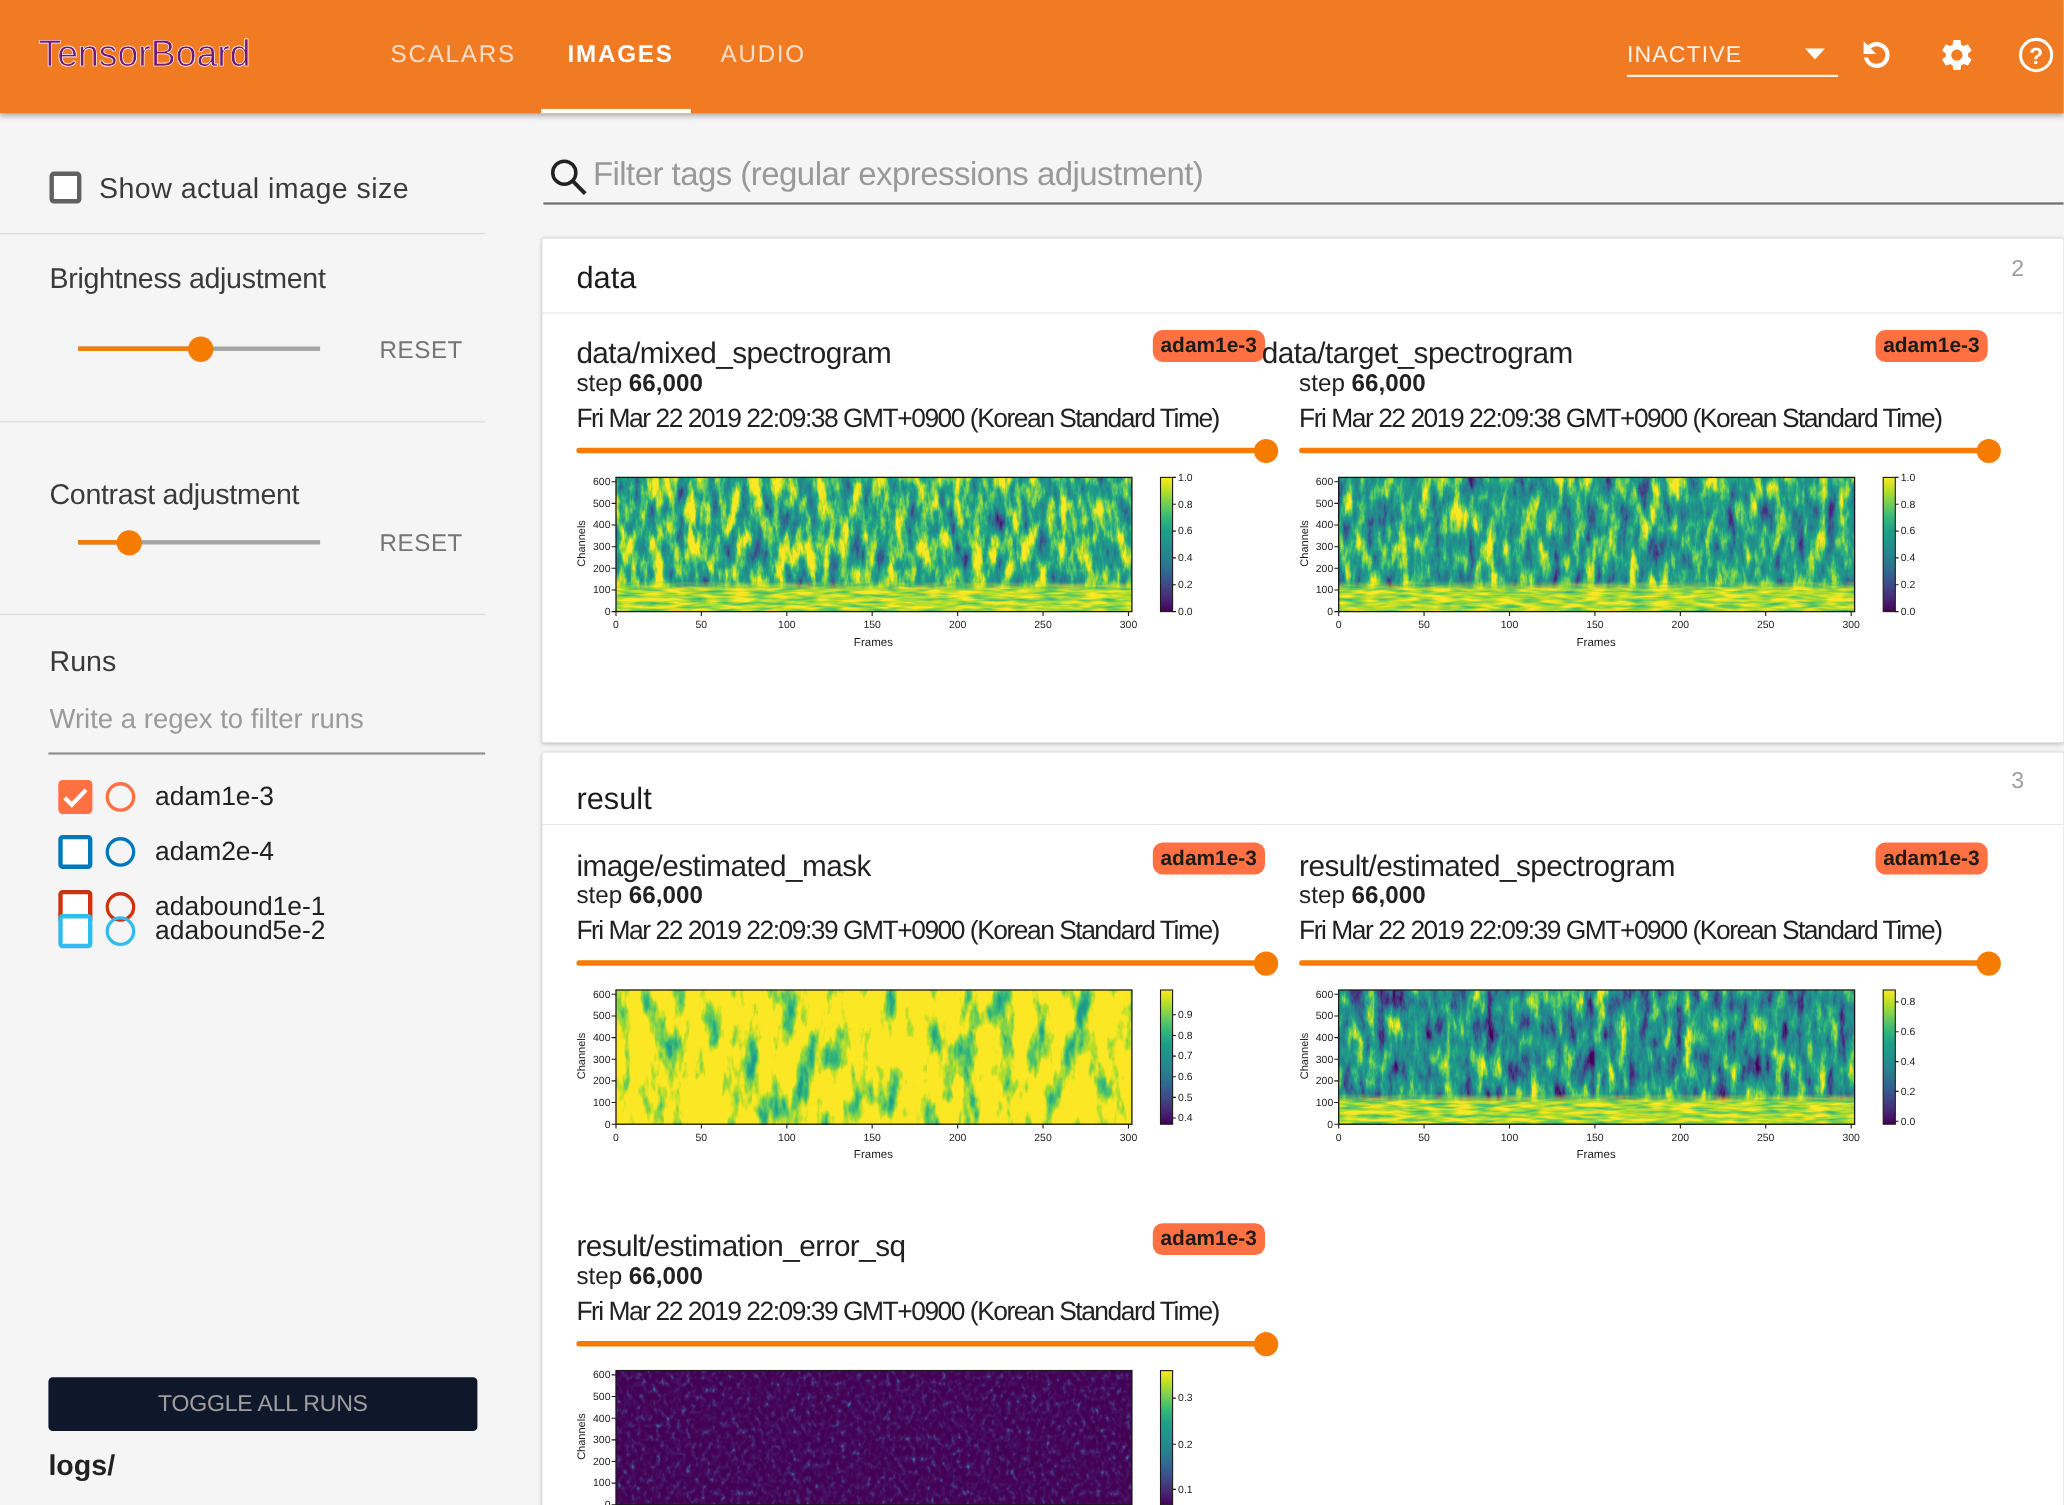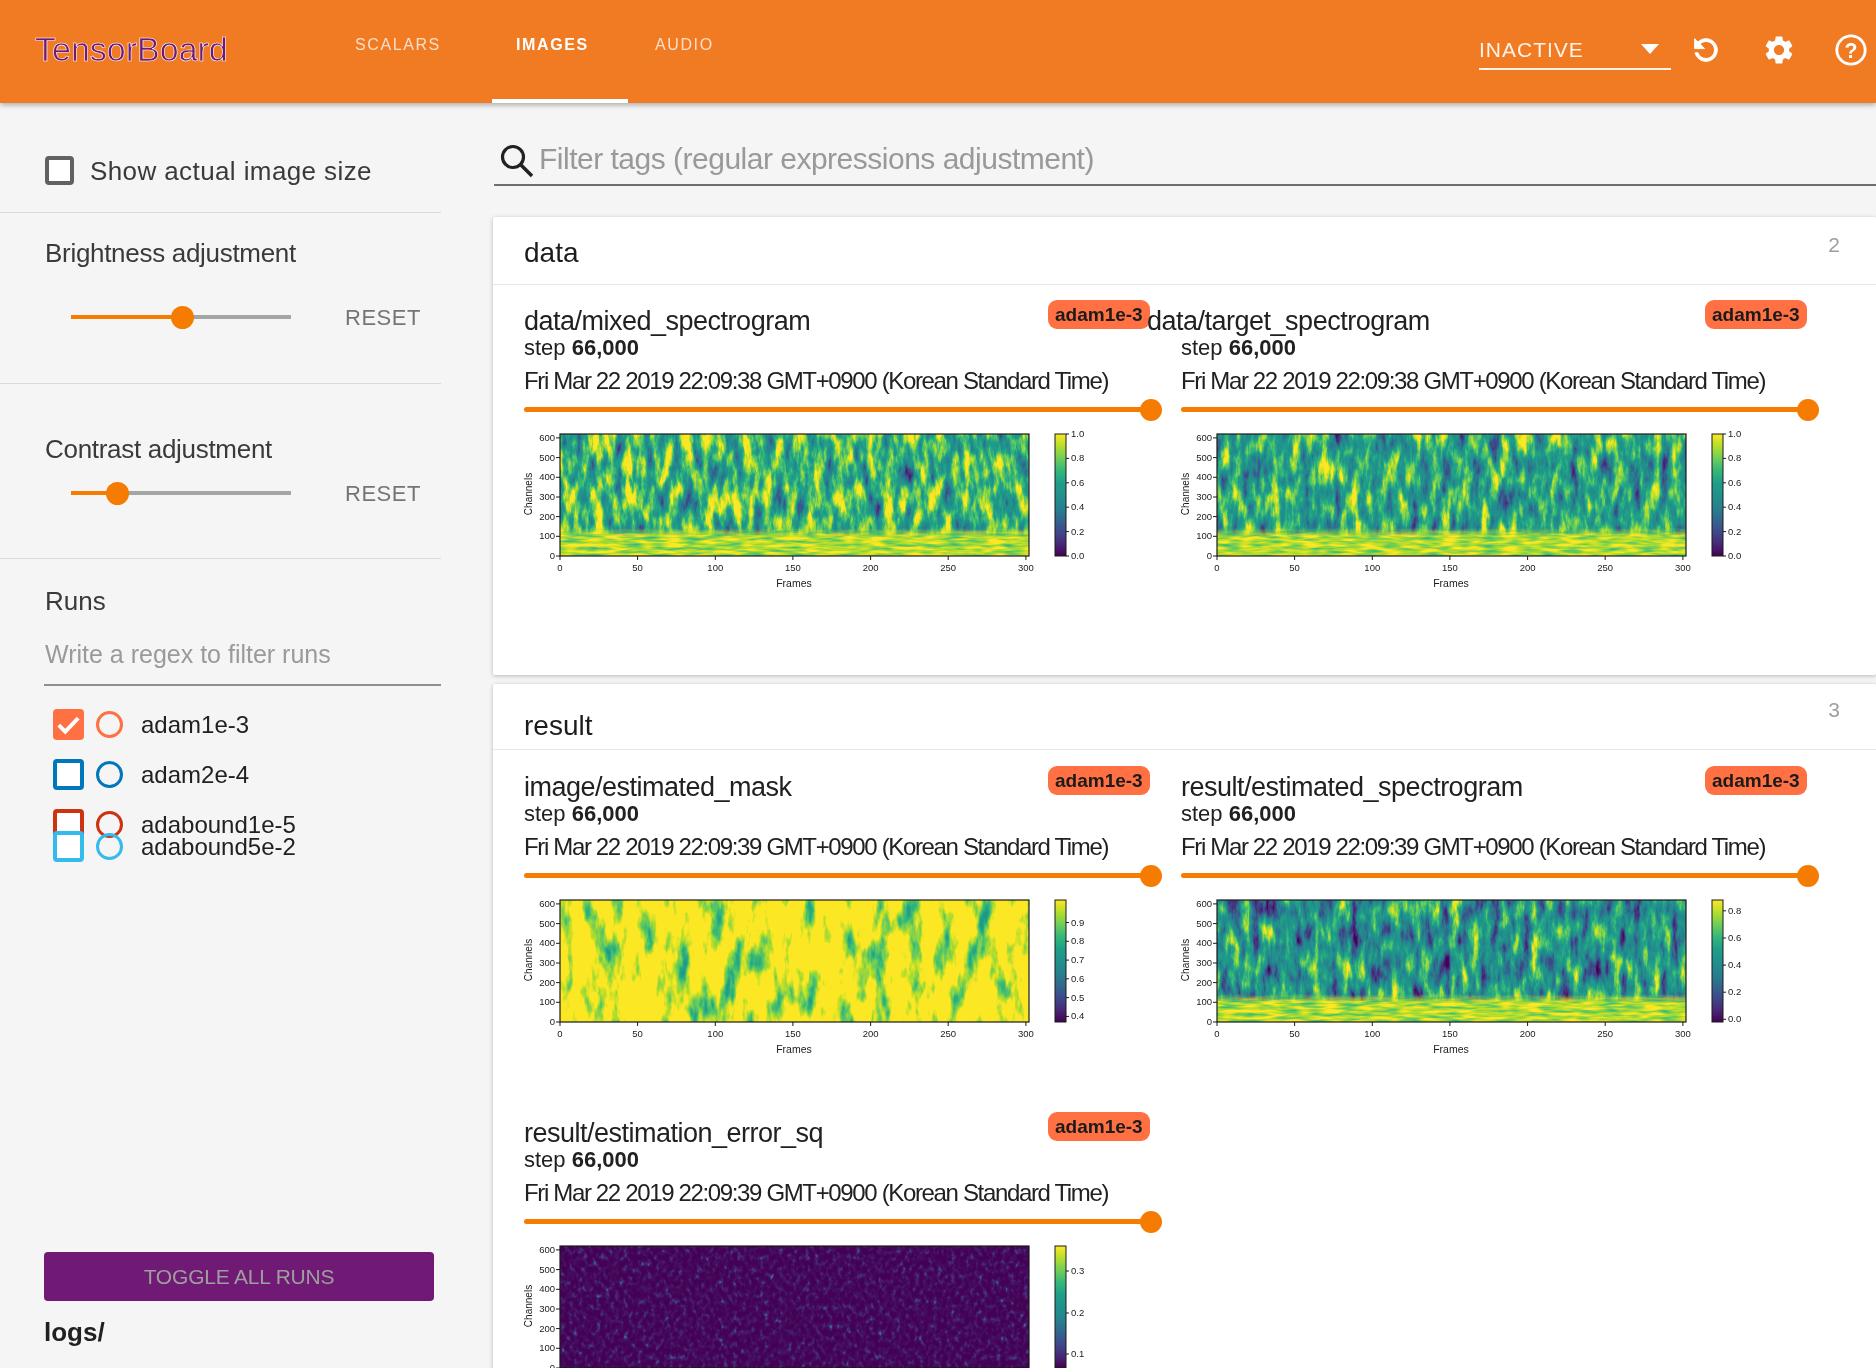--- a/index.html
+++ b/index.html
@@ -1,37 +1,37 @@
 <!DOCTYPE html>
 <html><head><meta charset="utf-8"><style>
 *{margin:0;padding:0;box-sizing:border-box}
 html,body{width:1876px;height:1368px;overflow:hidden;background:#f5f5f5;
   font-family:"Liberation Sans",sans-serif;-webkit-font-smoothing:antialiased}
 #header{position:absolute;left:0;top:0;width:1876px;height:103px;background:#f17b22;
   box-shadow:0 2px 5px rgba(0,0,0,0.3);z-index:5}
 #logo{position:absolute;left:35px;top:30px;font-size:34px;font-weight:400;color:#701a75;-webkit-text-stroke:0.6px #fff}
-.tab{position:absolute;top:36px;font-size:16px;letter-spacing:1.6px;color:rgba(255,255,255,0.75)}
+.tab{position:absolute;top:36px;font-size:22px;letter-spacing:1.6px;color:rgba(255,255,255,0.75)}
 .tab.active{color:#fff;font-weight:700}
 #tabline{position:absolute;left:492px;top:99px;width:136px;height:4px;background:#fff}
 #inactive{position:absolute;left:1479px;top:38px;font-size:21px;letter-spacing:1px;color:rgba(255,255,255,0.9)}
 #caret{position:absolute;left:1641px;top:44px;width:0;height:0;border-left:9px solid transparent;
   border-right:9px solid transparent;border-top:10px solid #fff}
 #inactline{position:absolute;left:1479px;top:68px;width:192px;height:2px;background:rgba(255,255,255,0.9)}
 .hicon{position:absolute;top:33px}
 .sdiv{position:absolute;left:0;width:441px;height:1px;background:#d9d9d9}
 .slabel{position:absolute;left:45px;font-size:26px;line-height:30px;color:#3a3a3a}
 .reset{position:absolute;left:345px;font-size:22px;letter-spacing:0.5px;line-height:25px;color:#757575}
 .track{position:absolute;left:71px;width:220px;height:4px;background:#a5a5a5}
 .trackfill{position:absolute;left:71px;height:4px;background:#f57c00}
 .knob{position:absolute;width:23px;height:23px;border-radius:50%;background:#f57c00}
 .runrow{position:absolute;left:53px}
 .rcheck{position:absolute;width:31px;height:31px;border-radius:4px}
 .rcircle{position:absolute;left:43px;top:2px;width:27px;height:27px;border-radius:50%;border:3.5px solid}
 .rlabel{position:absolute;left:88px;top:0px;font-size:24px;color:#212121;line-height:31px}
-#toggle{position:absolute;left:44px;top:1252px;width:390px;height:49px;background:#701a75;border-radius:4px;
+#toggle{position:absolute;left:44px;top:1252px;width:390px;height:49px;background:#0f172a;border-radius:4px;
   text-align:center;line-height:49px;font-size:21px;letter-spacing:-0.2px;color:#9e9e9e}
 #logs{position:absolute;left:44px;top:1317px;font-size:26px;line-height:30px;font-weight:700;color:#212121}
 #searchph{position:absolute;left:539px;top:141px;font-size:30px;letter-spacing:-0.5px;color:#999;line-height:36px}
 #searchline{position:absolute;left:494px;top:184px;width:1382px;height:2px;background:#6e6e6e}
 .card{position:absolute;left:493px;width:1383px;background:#fff;border-radius:2px;
   box-shadow:0 1px 4px rgba(0,0,0,0.25)}
 .chead{position:absolute;left:31px;font-size:28px;line-height:34px;color:#1c1c1c}
 .ccount{position:absolute;right:36px;top:15px;font-size:21px;line-height:26px;color:#9e9e9e}
 .cdiv{position:absolute;left:0;width:1383px;height:1px;background:#e8e8e8}
 .badge{position:absolute;background:#ff7043;color:#1b1b1b;font-size:19px;font-weight:700;
@@ -210,21 +210,21 @@
     <div class="rlabel">adam1e-3</div>
   </div>
 <div class="runrow" style="top:759px;width:400px;height:31px">
     <div class="rcheck" style="left:0;top:0;border:4px solid #0077bb;background:#fff"></div>
     <div class="rcircle" style="border-color:#0077bb"></div>
     <div class="rlabel">adam2e-4</div>
   </div>
 <div class="runrow" style="top:809px;width:400px;height:31px">
     <div class="rcheck" style="left:0;top:0;border:4px solid #cc3311;background:#fff"></div>
     <div class="rcircle" style="border-color:#cc3311"></div>
-    <div class="rlabel">adabound1e-5</div>
+    <div class="rlabel">adabound1e-1</div>
   </div>
 <div class="runrow" style="top:831px;width:400px;height:31px">
     <div class="rcheck" style="left:0;top:0;border:4px solid #33bbee;background:#fff"></div>
     <div class="rcircle" style="border-color:#33bbee"></div>
     <div class="rlabel">adabound5e-2</div>
   </div>
 <div id="toggle">TOGGLE ALL RUNS</div>
 <div id="logs">logs/</div>
 <svg style="position:absolute;left:499px;top:143px" width="40" height="40" viewBox="0 0 40 40">
     <circle cx="14" cy="14" r="10.5" fill="none" stroke="#212121" stroke-width="3.2"></circle>

